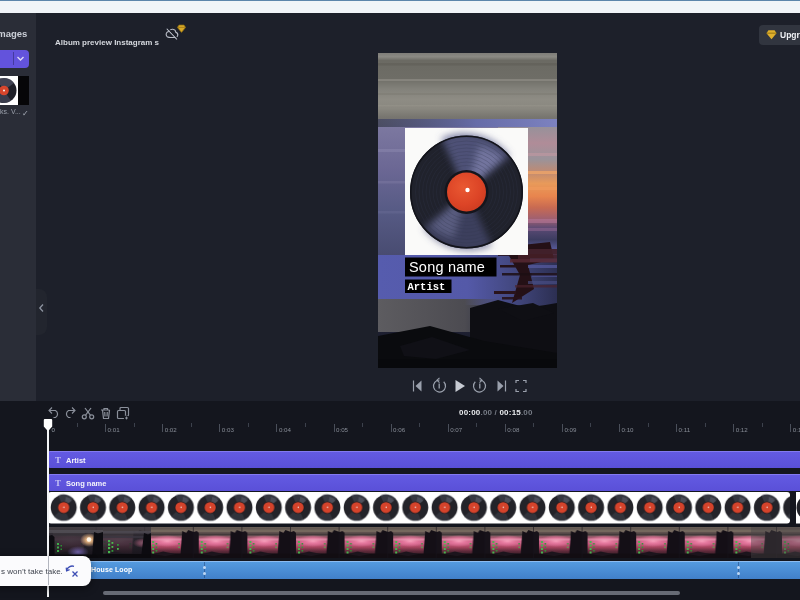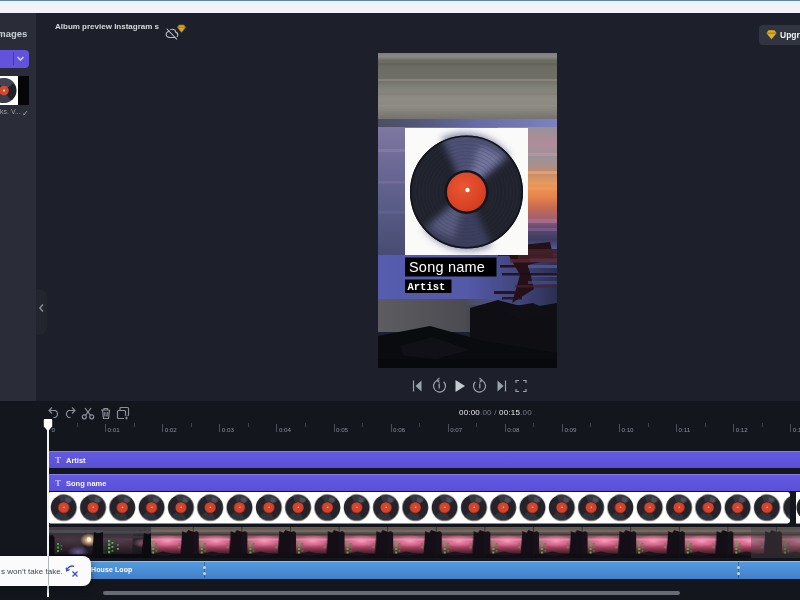--- a/index.html
+++ b/index.html
@@ -39,21 +39,21 @@
     <div class="abs" style="left:18px;top:63px;width:10.5px;height:29px;background:#060608;"></div>
     <div class="abs" style="left:0px;top:95px;width:40px;color:#9ba0ab;font-size:7px;white-space:nowrap;">ks. V...</div>
     <div class="abs" style="left:22px;top:95.5px;color:#aab0ba;font-size:8px;">✓</div>
   </div>
 
   <div class="abs" style="left:36px;top:289px;width:11px;height:46px;background:#22252e;border-radius:0 8px 8px 0;"></div>
   <svg class="abs" style="left:38px;top:303px;" width="7" height="10" viewBox="0 0 7 10">
       <polyline points="5,1.5 1.8,5 5,8.5" fill="none" stroke="#8d93a0" stroke-width="1.3"></polyline>
     </svg>
 
-  <div class="abs" style="left:55px;top:22px;color:#d5d8de;font-size:8px;font-weight:700;letter-spacing:0;">Album preview Instagram s</div>
+  <div class="abs" style="left:55px;top:38px;color:#d5d8de;font-size:8px;font-weight:700;letter-spacing:0;">Album preview Instagram s</div>
   <svg class="abs" style="left:165px;top:27px;" width="14" height="14" viewBox="0 0 14 14">
     <path d="M4.2 10.5 h6.1 a2.6 2.6 0 0 0 .6 -5.1 a3.6 3.6 0 0 0 -6.9 -0.9 a2.9 2.9 0 0 0 .2 5.9 z" fill="none" stroke="#b9bdc7" stroke-width="1.1"></path>
     <line x1="1.8" y1="1.6" x2="12" y2="12.4" stroke="#b9bdc7" stroke-width="1.2"></line>
     <line x1="2.6" y1="0.9" x2="12.8" y2="11.7" stroke="#1d202a" stroke-width="1.1"></line>
   </svg>
   <svg class="abs" style="left:176.5px;top:23.5px;" width="9" height="9" viewBox="0 0 9 9">
     <polygon points="2,1 7,1 8.6,3.4 4.5,8.4 0.4,3.4" fill="#d9a928"></polygon>
     <polygon points="2,1 7,1 8.6,3.4 4.5,8.4 0.4,3.4" fill="none" stroke="#8a6a10" stroke-width=".7"></polygon>
     <polyline points="0.4,3.4 8.6,3.4 M2,1 3.2,3.4 4.5,8.4 5.8,3.4 7,1" fill="none" stroke="#8a6a10" stroke-width=".6"></polyline>
   </svg>
@@ -232,21 +232,21 @@
       <path d="M56.5 5 l1 8.5 h5 l1 -8.5 M55 5 h8.5 M58 5 v-1.5 h3.5 V5"></path>
       <line x1="58.7" y1="7" x2="59" y2="11.5"></line>
       <line x1="61.3" y1="7" x2="61" y2="11.5"></line>
       <path d="M74 5.5 v-2 a1 1 0 0 1 1 -1 h6.5 a1 1 0 0 1 1 1 v6.5 a1 1 0 0 1 -1 1 h-2"></path>
       <rect x="71.5" y="5.5" width="8" height="8" rx="1"></rect>
       <circle cx="80.5" cy="13" r="2.6" fill="#14161e" stroke="none"></circle>
       <path d="M80.5 11.6 v2.8 M79.1 13 h2.8" stroke-width="1"></path>
     </g>
   </svg>
 
-  <div class="abs" style="left:434px;top:407.5px;font-size:8px;letter-spacing:.2px;font-weight:400;color:#e9ebee;white-space:nowrap;padding-left:25px;">00:00<span style="color:#767b85;">.00&nbsp;/&nbsp;</span>00:15<span style="color:#767b85;">.00</span></div>
+  <div class="abs" style="left:434px;top:407.5px;font-size:8px;letter-spacing:.2px;font-weight:700;color:#e9ebee;white-space:nowrap;padding-left:25px;">00:00<span style="color:#767b85;">.00&nbsp;/&nbsp;</span>00:15<span style="color:#767b85;">.00</span></div>
 
   <div class="abs" style="left:105.1px;top:424px;width:1px;height:8px;background:#4a4f5a;"></div>
   <div class="abs" style="left:107.6px;top:426px;color:#878c96;font-size:6.2px;">0:01</div>
   <div class="abs" style="left:162.2px;top:424px;width:1px;height:8px;background:#4a4f5a;"></div>
   <div class="abs" style="left:164.7px;top:426px;color:#878c96;font-size:6.2px;">0:02</div>
   <div class="abs" style="left:219.3px;top:424px;width:1px;height:8px;background:#4a4f5a;"></div>
   <div class="abs" style="left:221.8px;top:426px;color:#878c96;font-size:6.2px;">0:03</div>
   <div class="abs" style="left:276.4px;top:424px;width:1px;height:8px;background:#4a4f5a;"></div>
   <div class="abs" style="left:278.9px;top:426px;color:#878c96;font-size:6.2px;">0:04</div>
   <div class="abs" style="left:333.5px;top:424px;width:1px;height:8px;background:#4a4f5a;"></div>

